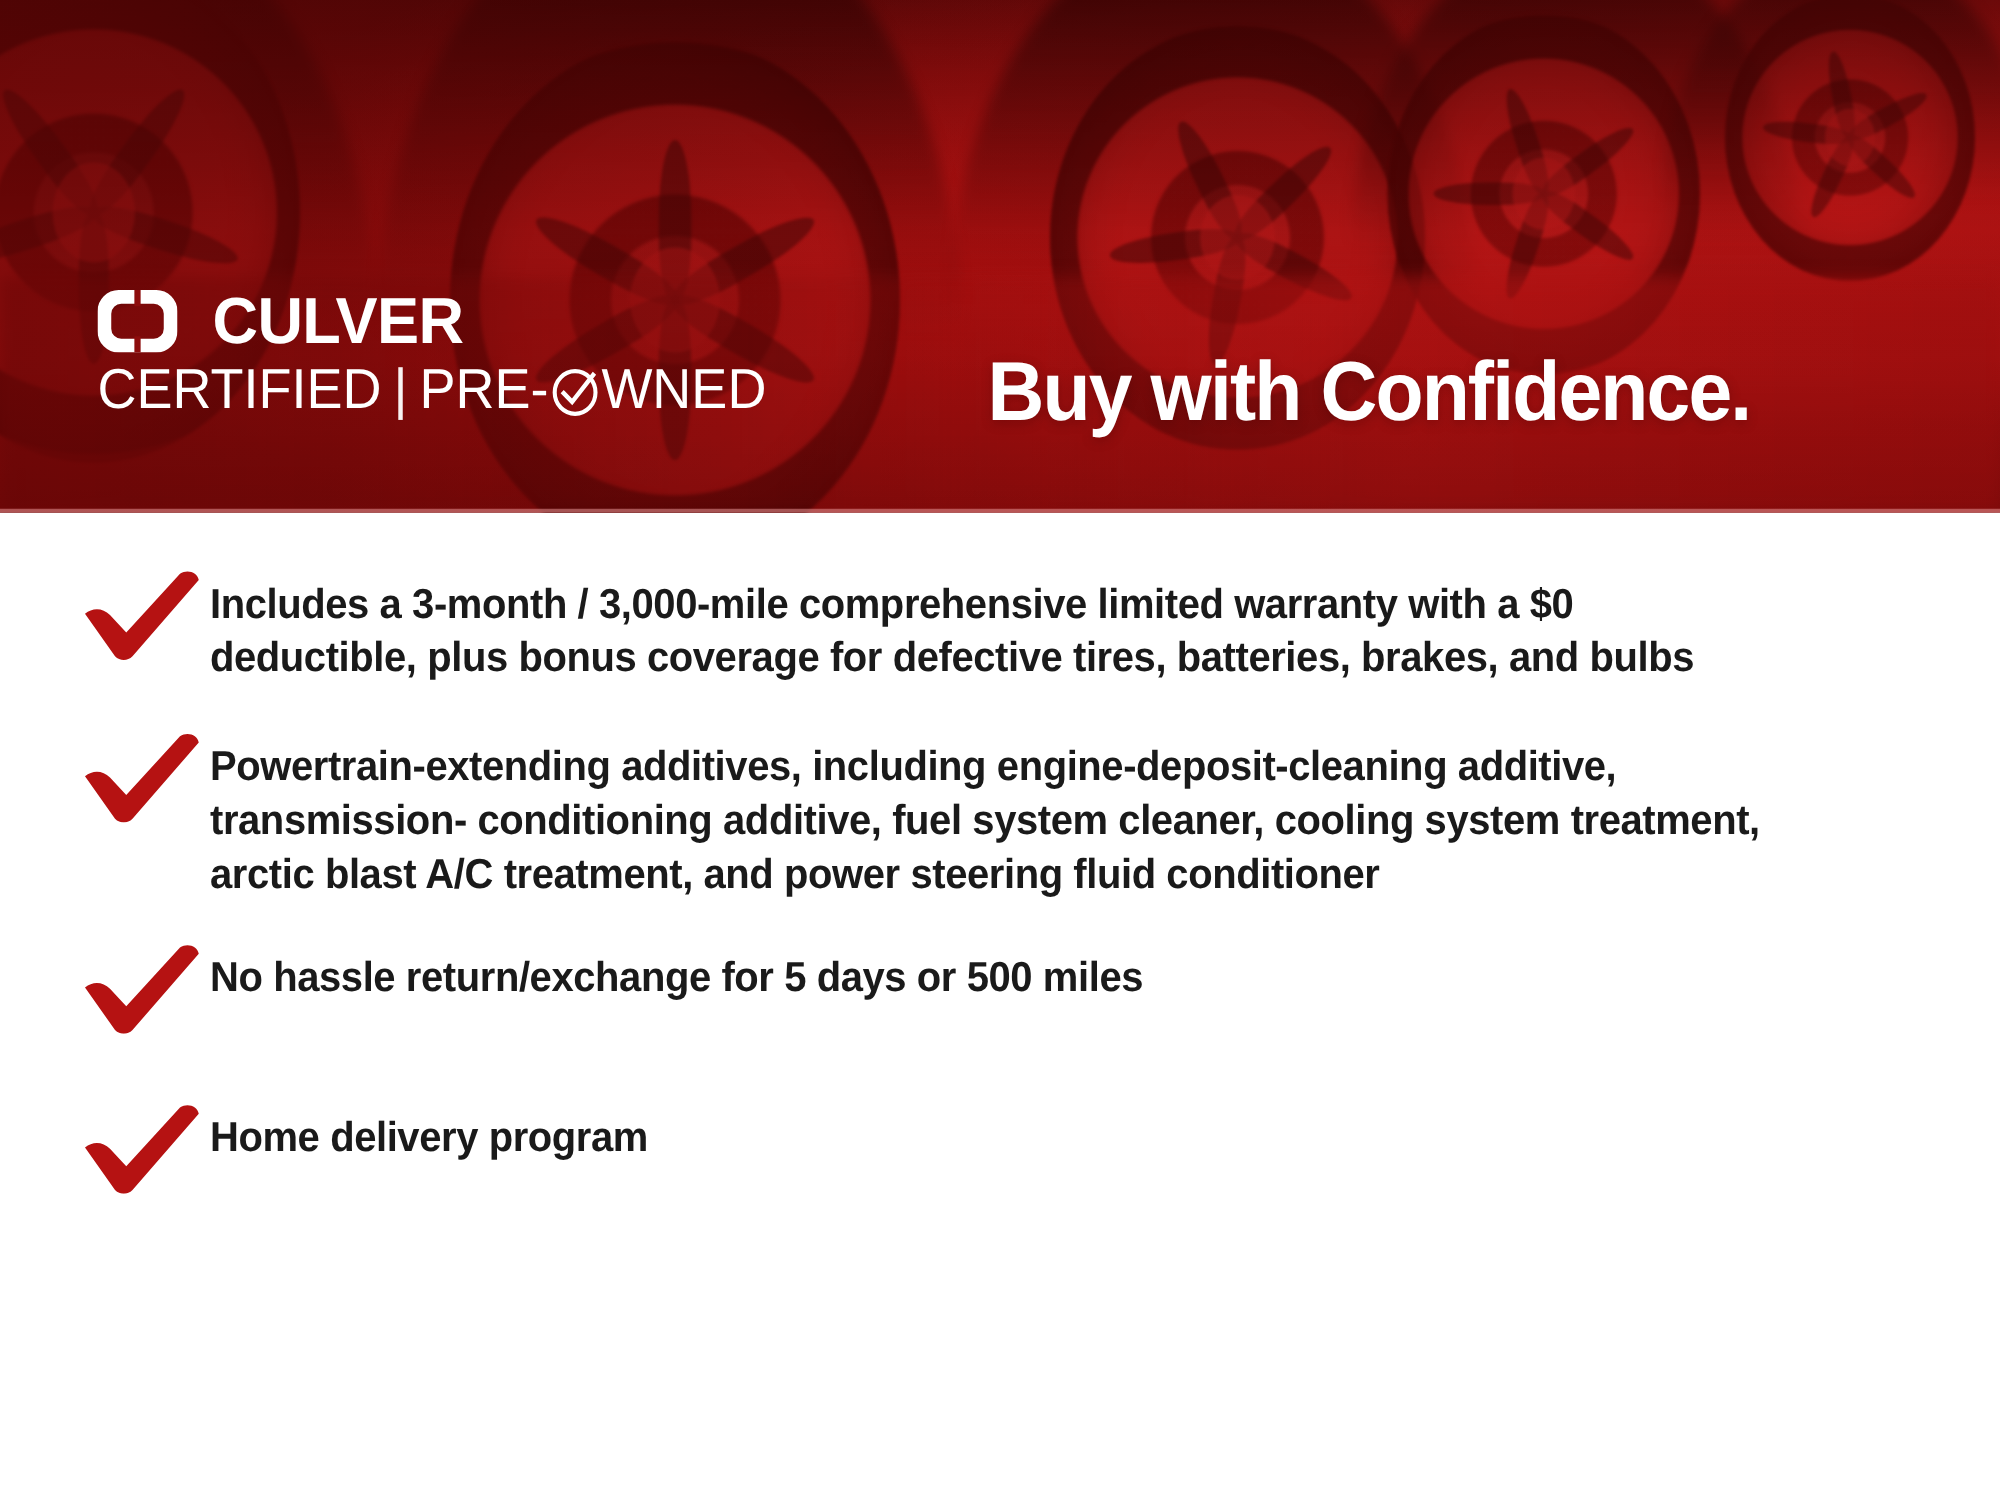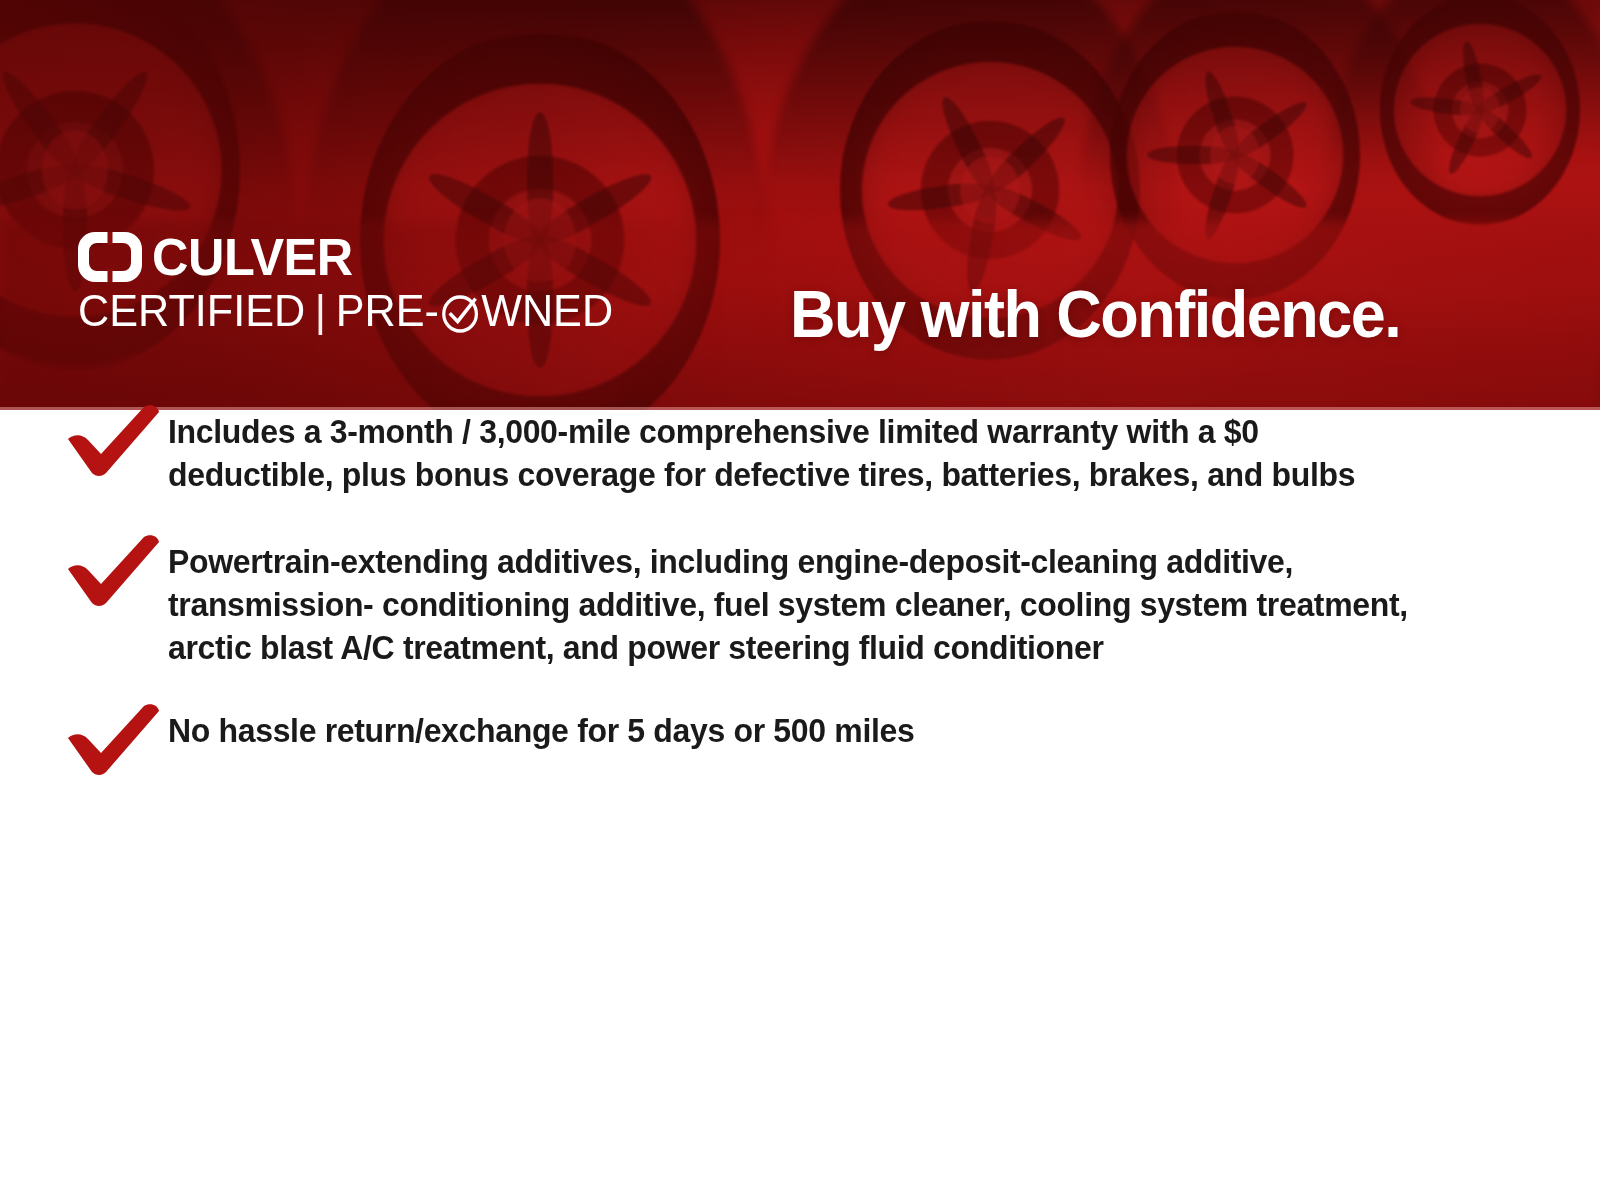--- a/index.html
+++ b/index.html
@@ -62,21 +62,21 @@
     mix-blend-mode:multiply;
   }
   .hero-tint{
     position:absolute;inset:0;
     background:linear-gradient(90deg, rgba(108,6,6,.55) 0%, rgba(150,12,12,.10) 45%, rgba(168,14,14,.18) 100%);
   }
   .hero-bottomline{position:absolute;left:0;right:0;bottom:0;height:3px;background:rgba(232,150,150,.55);}
 
   
   .logo-block{position:absolute;left:78px;top:232px;z-index:5;}
-  .logo-top{display:flex;align-items:center;gap:10px;}
+  .logo-top{display:flex;align-items:center;gap:28px;}
   .mark{width:64px;height:50px;flex:0 0 auto;display:block;}
   .brand{
     color:#fff;font-weight:700;letter-spacing:-0.5px;
     font-size:52px;line-height:50px;
     font-family:"Liberation Sans","DejaVu Sans",sans-serif;
     transform:scaleX(.97);transform-origin:left center;
   }
   .logo-sub{
     display:flex;align-items:center;
     color:#fff;font-size:45px;line-height:50px;font-weight:400;
@@ -91,21 +91,21 @@
   .headline{
     position:absolute;left:790px;top:278px;z-index:5;
     color:#fff;font-weight:700;
     font-size:67px;line-height:72px;letter-spacing:-1.6px;
     transform:scaleX(.94);transform-origin:left center;
     white-space:nowrap;
     text-shadow:0 2px 10px rgba(60,0,0,.30);
   }
 
   
-  .benefits{position:absolute;left:0;top:410px;width:1552px;box-sizing:border-box;}
+  .benefits{position:absolute;left:0;top:410px;width:1552px;padding-top:52px;box-sizing:border-box;}
   .benefit{display:flex;align-items:flex-start;padding:0 60px 0 60px;}
   .check{flex:0 0 auto;width:108px;height:72px;margin-top:-6px;}
   .btext{
     color:#1a1a1a;font-weight:700;
     font-size:33.5px;line-height:43px;letter-spacing:-0.35px;
     transform:scaleX(.955);transform-origin:left top;
     max-width:1380px;
   }
   .b-1 .btext{max-width:1340px;}
   .b-2 .btext{max-width:1300px;}
@@ -241,15 +241,21 @@
         <path fill="#B51212" d="M8 35 C14 30 22 30 28 36 L41 50 L84 3 C90 -1 98 2 99 8 L46 69 C42 73 36 73 32 69 Z"></path>
       </svg>
       <div class="btext">No hassle return/exchange for 5 days or 500 miles</div>
     </div>
     <div class="sp-3"></div>
 
     <div class="sp-4"></div>
 
     <div class="sp-5"></div>
 
+    <div class="benefit b-6">
+      <svg class="check" viewBox="0 0 108 72" aria-hidden="true">
+        <path fill="#B51212" d="M8 35 C14 30 22 30 28 36 L41 50 L84 3 C90 -1 98 2 99 8 L46 69 C42 73 36 73 32 69 Z"></path>
+      </svg>
+      <div class="btext">Home delivery program</div>
+    </div>
 
   </div>
 </div>
 
 </body></html>

